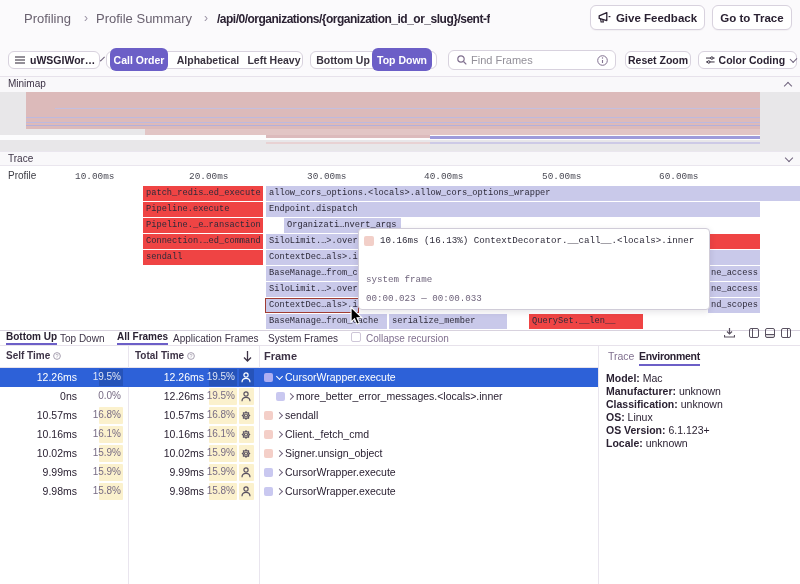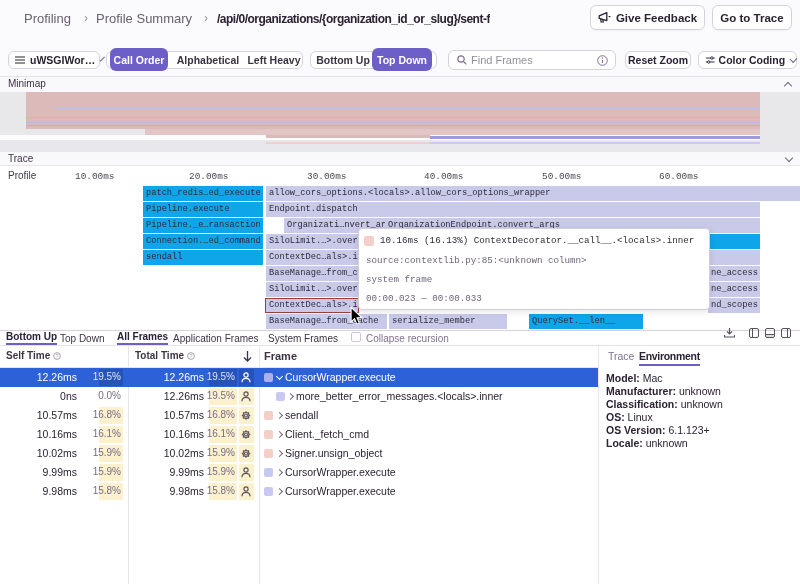--- a/index.html
+++ b/index.html
@@ -1,19 +1,19 @@
 <!DOCTYPE html>
 <html><head><meta charset="utf-8"><style>
 *{margin:0;padding:0;box-sizing:border-box}
 html,body{width:800px;height:584px;background:#fff;font-family:"Liberation Sans",sans-serif;overflow:hidden}
 .abs{position:absolute}
 #page{position:relative;width:800px;height:584px;background:#fff;overflow:hidden}
 .mono{font-family:"Liberation Mono",monospace}
 .frame{position:absolute;height:15px;font-family:"Liberation Mono",monospace;font-size:8.7px;line-height:15px;padding-left:3px;white-space:nowrap;overflow:hidden;color:#2e2b3a}
-.pk{background:#0ea5e9}
+.pk{background:#ef4444}
 .lv{background:#c9c9ea}
 .btn{position:absolute;background:#fff;border:1px solid #d8d2de;border-radius:6px;color:#2b2233;font-weight:700;font-size:11.5px;display:flex;align-items:center;justify-content:center;box-shadow:0 1px 1px rgba(40,30,60,.04);white-space:nowrap}
 .tbtn{position:absolute;top:51px;height:18px;background:#fff;border:1px solid #d8d2de;border-radius:6px;color:#2b2233;font-weight:700;font-size:10.5px;display:flex;align-items:center;white-space:nowrap}
 .seg{position:absolute;font-size:10.5px;font-weight:700;color:#3a3340;line-height:18px;text-align:center;white-space:nowrap}
 .segsel{position:absolute;top:48px;height:23px;background:#6c5fc7;border-radius:6px;color:#fff;font-weight:700;font-size:10.5px;display:flex;align-items:center;justify-content:center;z-index:2;white-space:nowrap}
 .chev{display:inline-block;width:6px;height:6px;border-right:1.4px solid #71657e;border-bottom:1.4px solid #71657e}
 .cd{transform:rotate(45deg)}
 .cu{transform:rotate(-135deg)}
 .vline{position:absolute;width:1px;background:#e9e5ee}
 .hline{position:absolute;height:1px;background:#e7e2eb}
@@ -106,42 +106,40 @@
 <div class="abs mono" style="left:424px;top:171px;font-size:9.4px;color:#4a4a55">40.00ms</div>
 <div class="abs mono" style="left:542px;top:171px;font-size:9.4px;color:#4a4a55">50.00ms</div>
 <div class="abs mono" style="left:659px;top:171px;font-size:9.4px;color:#4a4a55">60.00ms</div>
 
 <div class="frame pk" style="left:143px;top:186px;width:120px">patch_redis…ed_execute</div>
 <div class="frame lv" style="left:266px;top:186px;width:572px">allow_cors_options.&lt;locals&gt;.allow_cors_options_wrapper</div>
 <div class="frame pk" style="left:143px;top:202px;width:120px">Pipeline.execute</div>
 <div class="frame lv" style="left:266px;top:202px;width:494px">Endpoint.dispatch</div>
 <div class="frame pk" style="left:143px;top:218px;width:120px">Pipeline._e…ransaction</div>
 <div class="frame lv" style="left:284px;top:218px;width:117px">Organizati…nvert_args</div>
-<div class="frame lv" style="left:385px;top:218px;width:375px">OrganizationEndpoint.convert_args</div>
 <div class="frame pk" style="left:143px;top:234px;width:120px">Connection.…ed_command</div>
 <div class="frame lv" style="left:266px;top:234px;width:442px">SiloLimit.…&gt;.overri…</div>
 <div class="frame pk" style="left:710px;top:234px;width:50px"></div>
 <div class="frame pk" style="left:143px;top:250px;width:120px">sendall</div>
 <div class="frame lv" style="left:266px;top:250px;width:442px">ContextDec…als&gt;.i</div>
 <div class="frame lv" style="left:710px;top:250px;width:50px"></div>
 <div class="frame lv" style="left:266px;top:266px;width:440px">BaseManage…from_c</div>
 <div class="frame lv" style="left:708px;top:266px;width:52px">ne_access</div>
 <div class="frame lv" style="left:266px;top:282px;width:440px">SiloLimit.…&gt;.over</div>
 <div class="frame lv" style="left:708px;top:282px;width:52px">ne_access</div>
 <div class="frame lv" style="left:265px;top:298px;width:94px;border:1.3px solid #a03c33;line-height:12.4px">ContextDec…als&gt;.i</div>
 <div class="frame lv" style="left:708px;top:298px;width:52px">nd_scopes</div>
 <div class="frame lv" style="left:266px;top:314px;width:121px">BaseManage…from_cache</div>
 <div class="frame lv" style="left:389px;top:314px;width:118px">serialize_member</div>
 <div class="frame pk" style="left:529px;top:314px;width:114px">QuerySet.__len__</div>
 <div class="frame lv" style="left:645px;top:332px;width:95px">from_user…rq_context</div>
 
 <div class="abs" style="left:358px;top:228px;width:352px;height:82px;background:#fff;border:1px solid #d0ccd8;border-radius:4px;box-shadow:0 2px 6px rgba(40,30,60,.12);z-index:5"></div>
 <div class="abs" style="left:364px;top:236px;width:10px;height:10px;background:#f2cfc8;border-radius:2px;z-index:6"></div>
 <div class="abs mono" style="left:380px;top:234.5px;font-size:9.2px;color:#2e2b3a;z-index:6;white-space:nowrap">10.16ms (16.13%) ContextDecorator.__call__.&lt;locals&gt;.inner</div>
-<div class="abs mono" style="left:366px;top:255px;font-size:9.2px;color:#6f647c;z-index:6">source:contextlib.py:85:&lt;unknown column&gt;</div>
 <div class="abs mono" style="left:366px;top:274px;font-size:9.2px;color:#6f647c;z-index:6">system frame</div>
 <div class="abs mono" style="left:366px;top:293px;font-size:9.2px;color:#6f647c;z-index:6">00:00.023 — 00:00.033</div>
 <svg class="abs" style="left:350px;top:306px;z-index:7" width="13" height="20" viewBox="0 0 12 18">
       <path d="M1 1 L1 14.5 L4.2 11.5 L6.3 16.5 L8.6 15.5 L6.5 10.7 L10.8 10.4 Z" fill="#000" stroke="#fff" stroke-width="1"></path>
     </svg>
 
 <div class="abs" style="left:0;top:330px;width:800px;height:254px;background:#fff;border-top:1px solid #d8d2de"></div>
 
 <div class="abs" style="left:6px;top:332px;font-size:10px;line-height:10px;font-weight:700;color:#2b2233;border-bottom:2px solid #6c5fc7;padding-bottom:1px">Bottom Up</div>
 <div class="abs" style="left:60px;top:333px;font-size:10px;color:#3d3346">Top Down</div>

